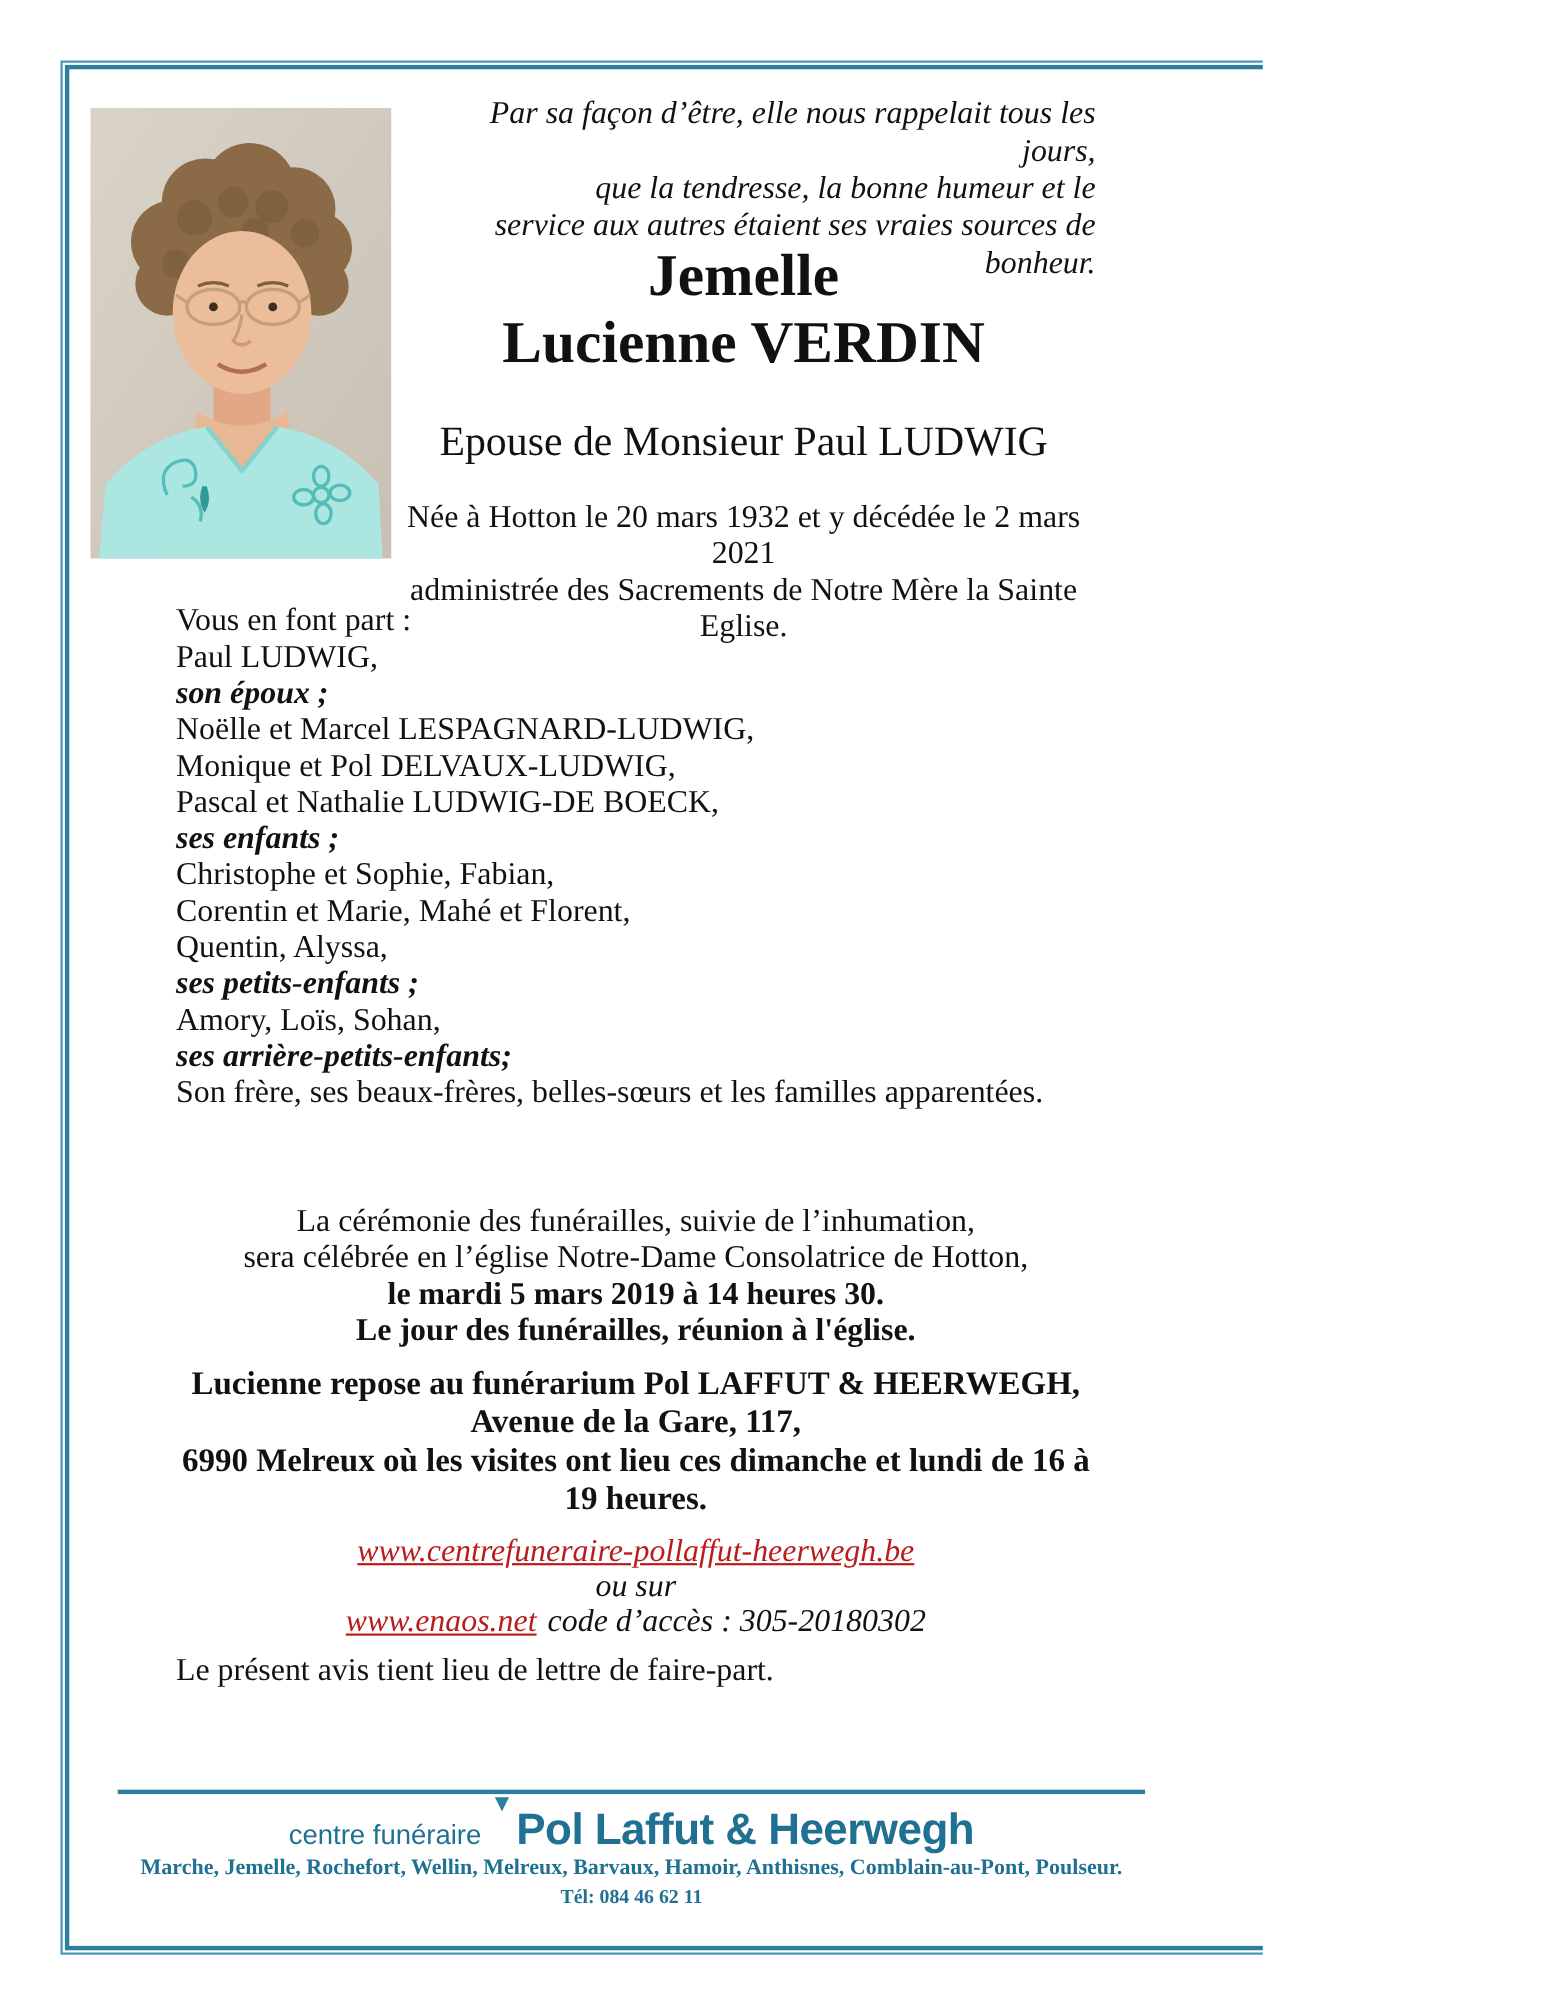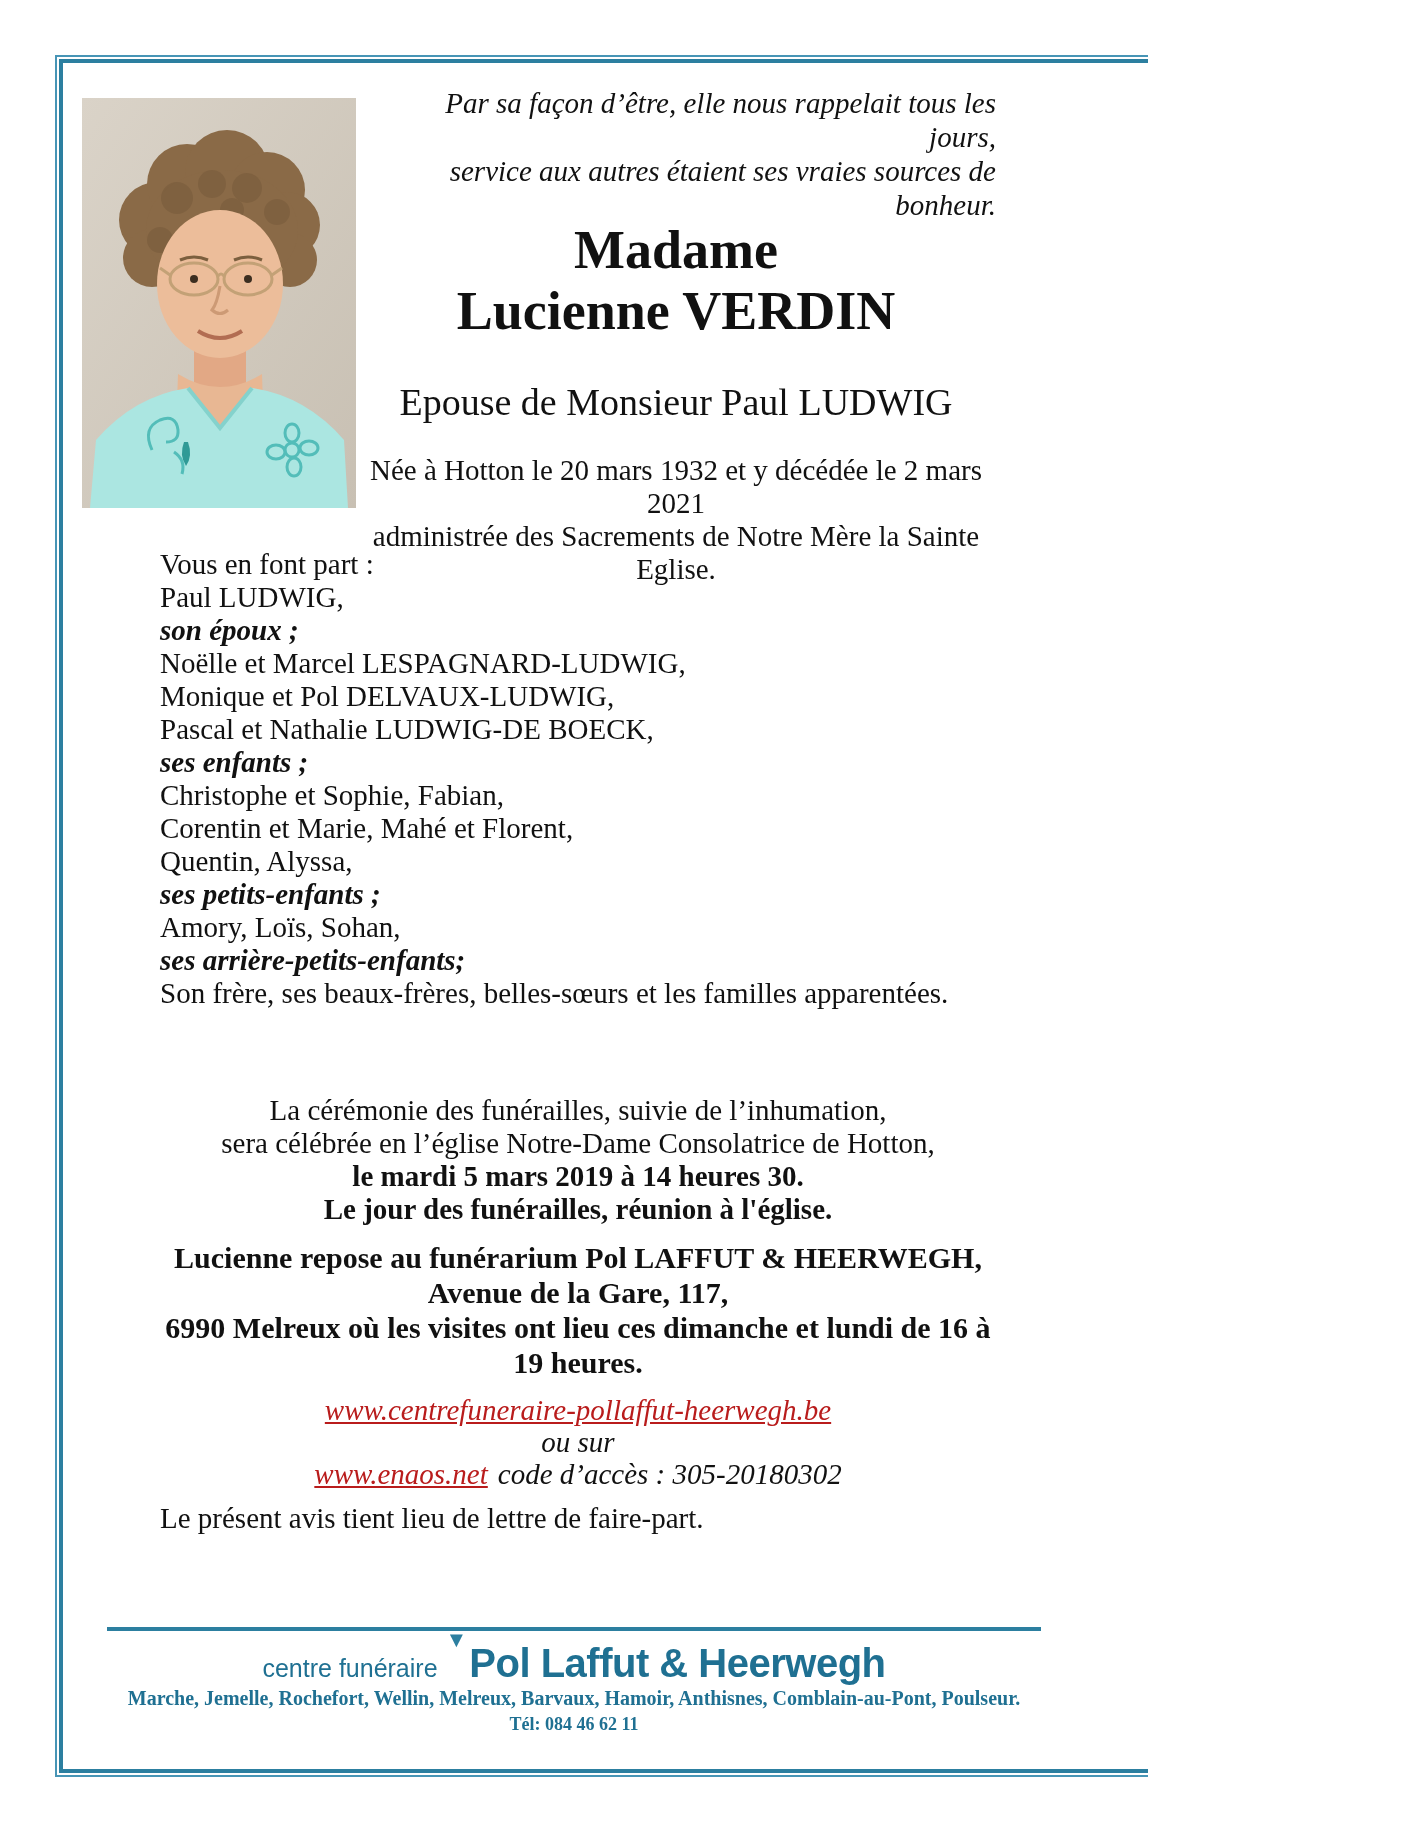--- a/index.html
+++ b/index.html
@@ -195,25 +195,26 @@
       <g stroke="#53bdb9" stroke-width="3" fill="none">
         <path d="M70 352 Q60 330 78 322 Q94 316 96 332 Q97 344 84 344"></path>
         <path d="M92 354 Q104 362 100 376"></path>
       </g>
       <path d="M106 344 q5 14 -2 24 q-7 -11 -2 -24Z" fill="#2f9a96"></path>
     </svg>
   </div>
 
   <div class="quote">
     <div>Par sa façon d’être, elle nous rappelait tous les jours,</div>
+    <div>que la tendresse, la bonne humeur et le</div>
     <div>service aux autres étaient ses vraies sources de bonheur.</div>
   </div>
 
   <div class="titles">
-    <div class="title-main">Madame</div>
+    <div class="title-main">Jemelle</div>
     <div class="title-main">Lucienne VERDIN</div>
     <div class="title-spouse">Epouse de Monsieur Paul LUDWIG</div>
     <div class="born">
       <div>Née à Hotton le 20 mars 1932 et y décédée le 2 mars 2021</div>
       <div>administrée des Sacrements de Notre Mère la Sainte Eglise.</div>
     </div>
   </div>
 
   <div class="body-block">
     <p>Vous en font part :</p>

